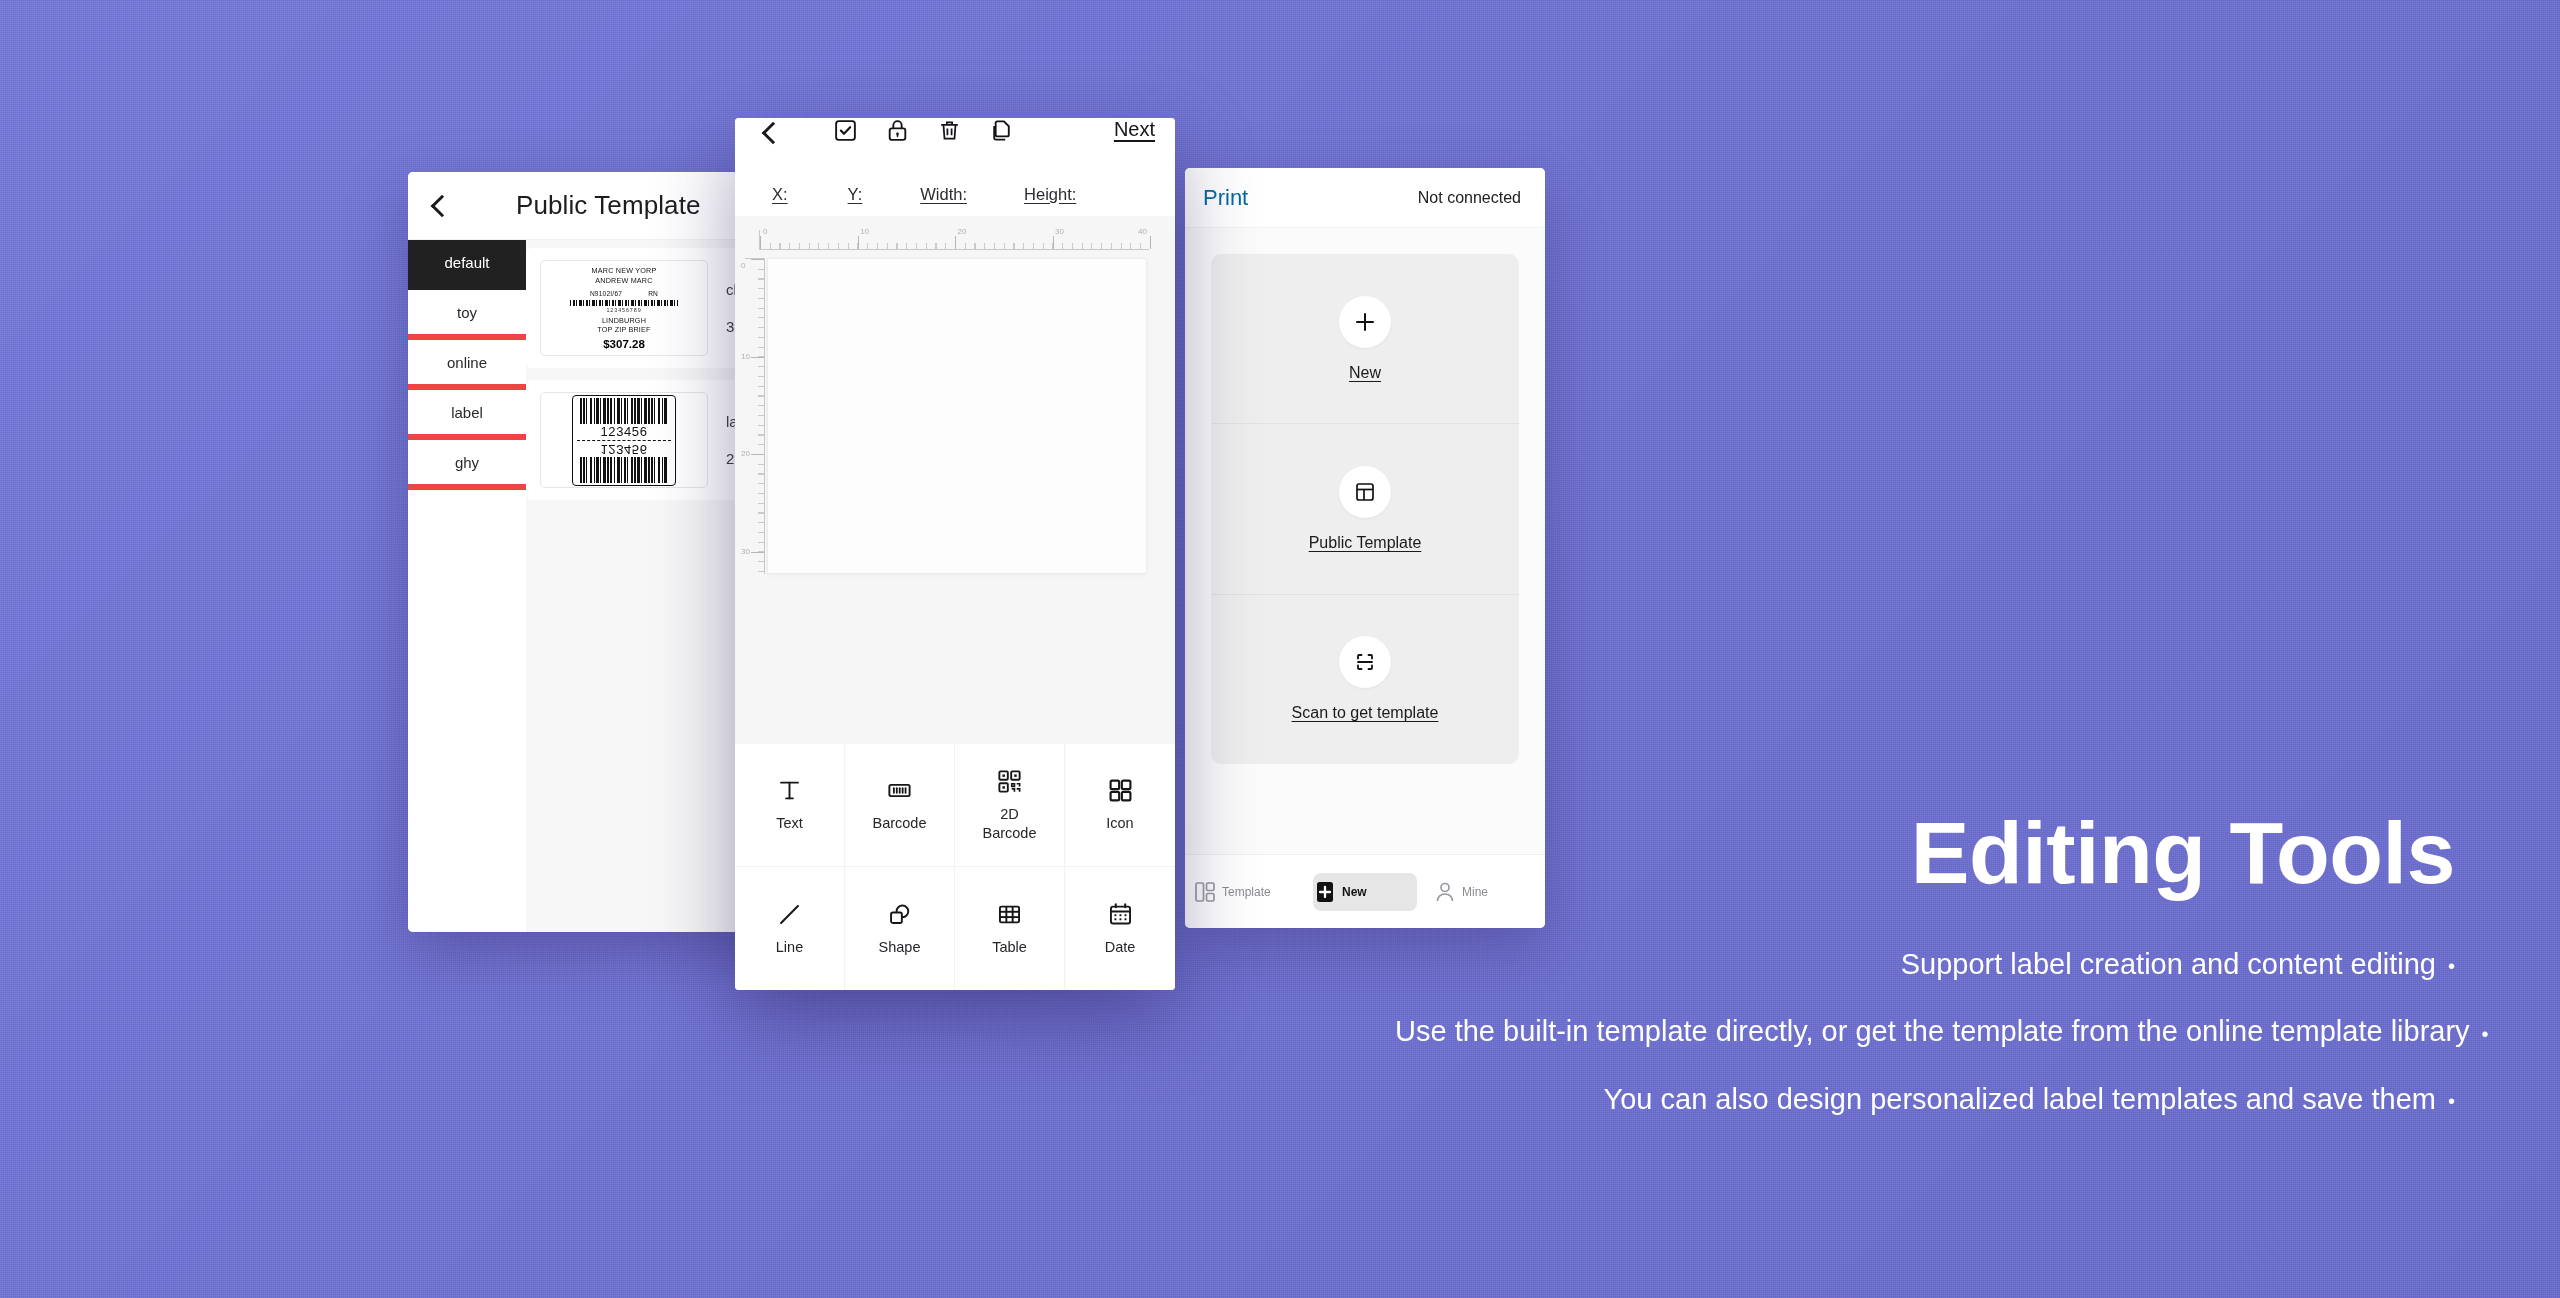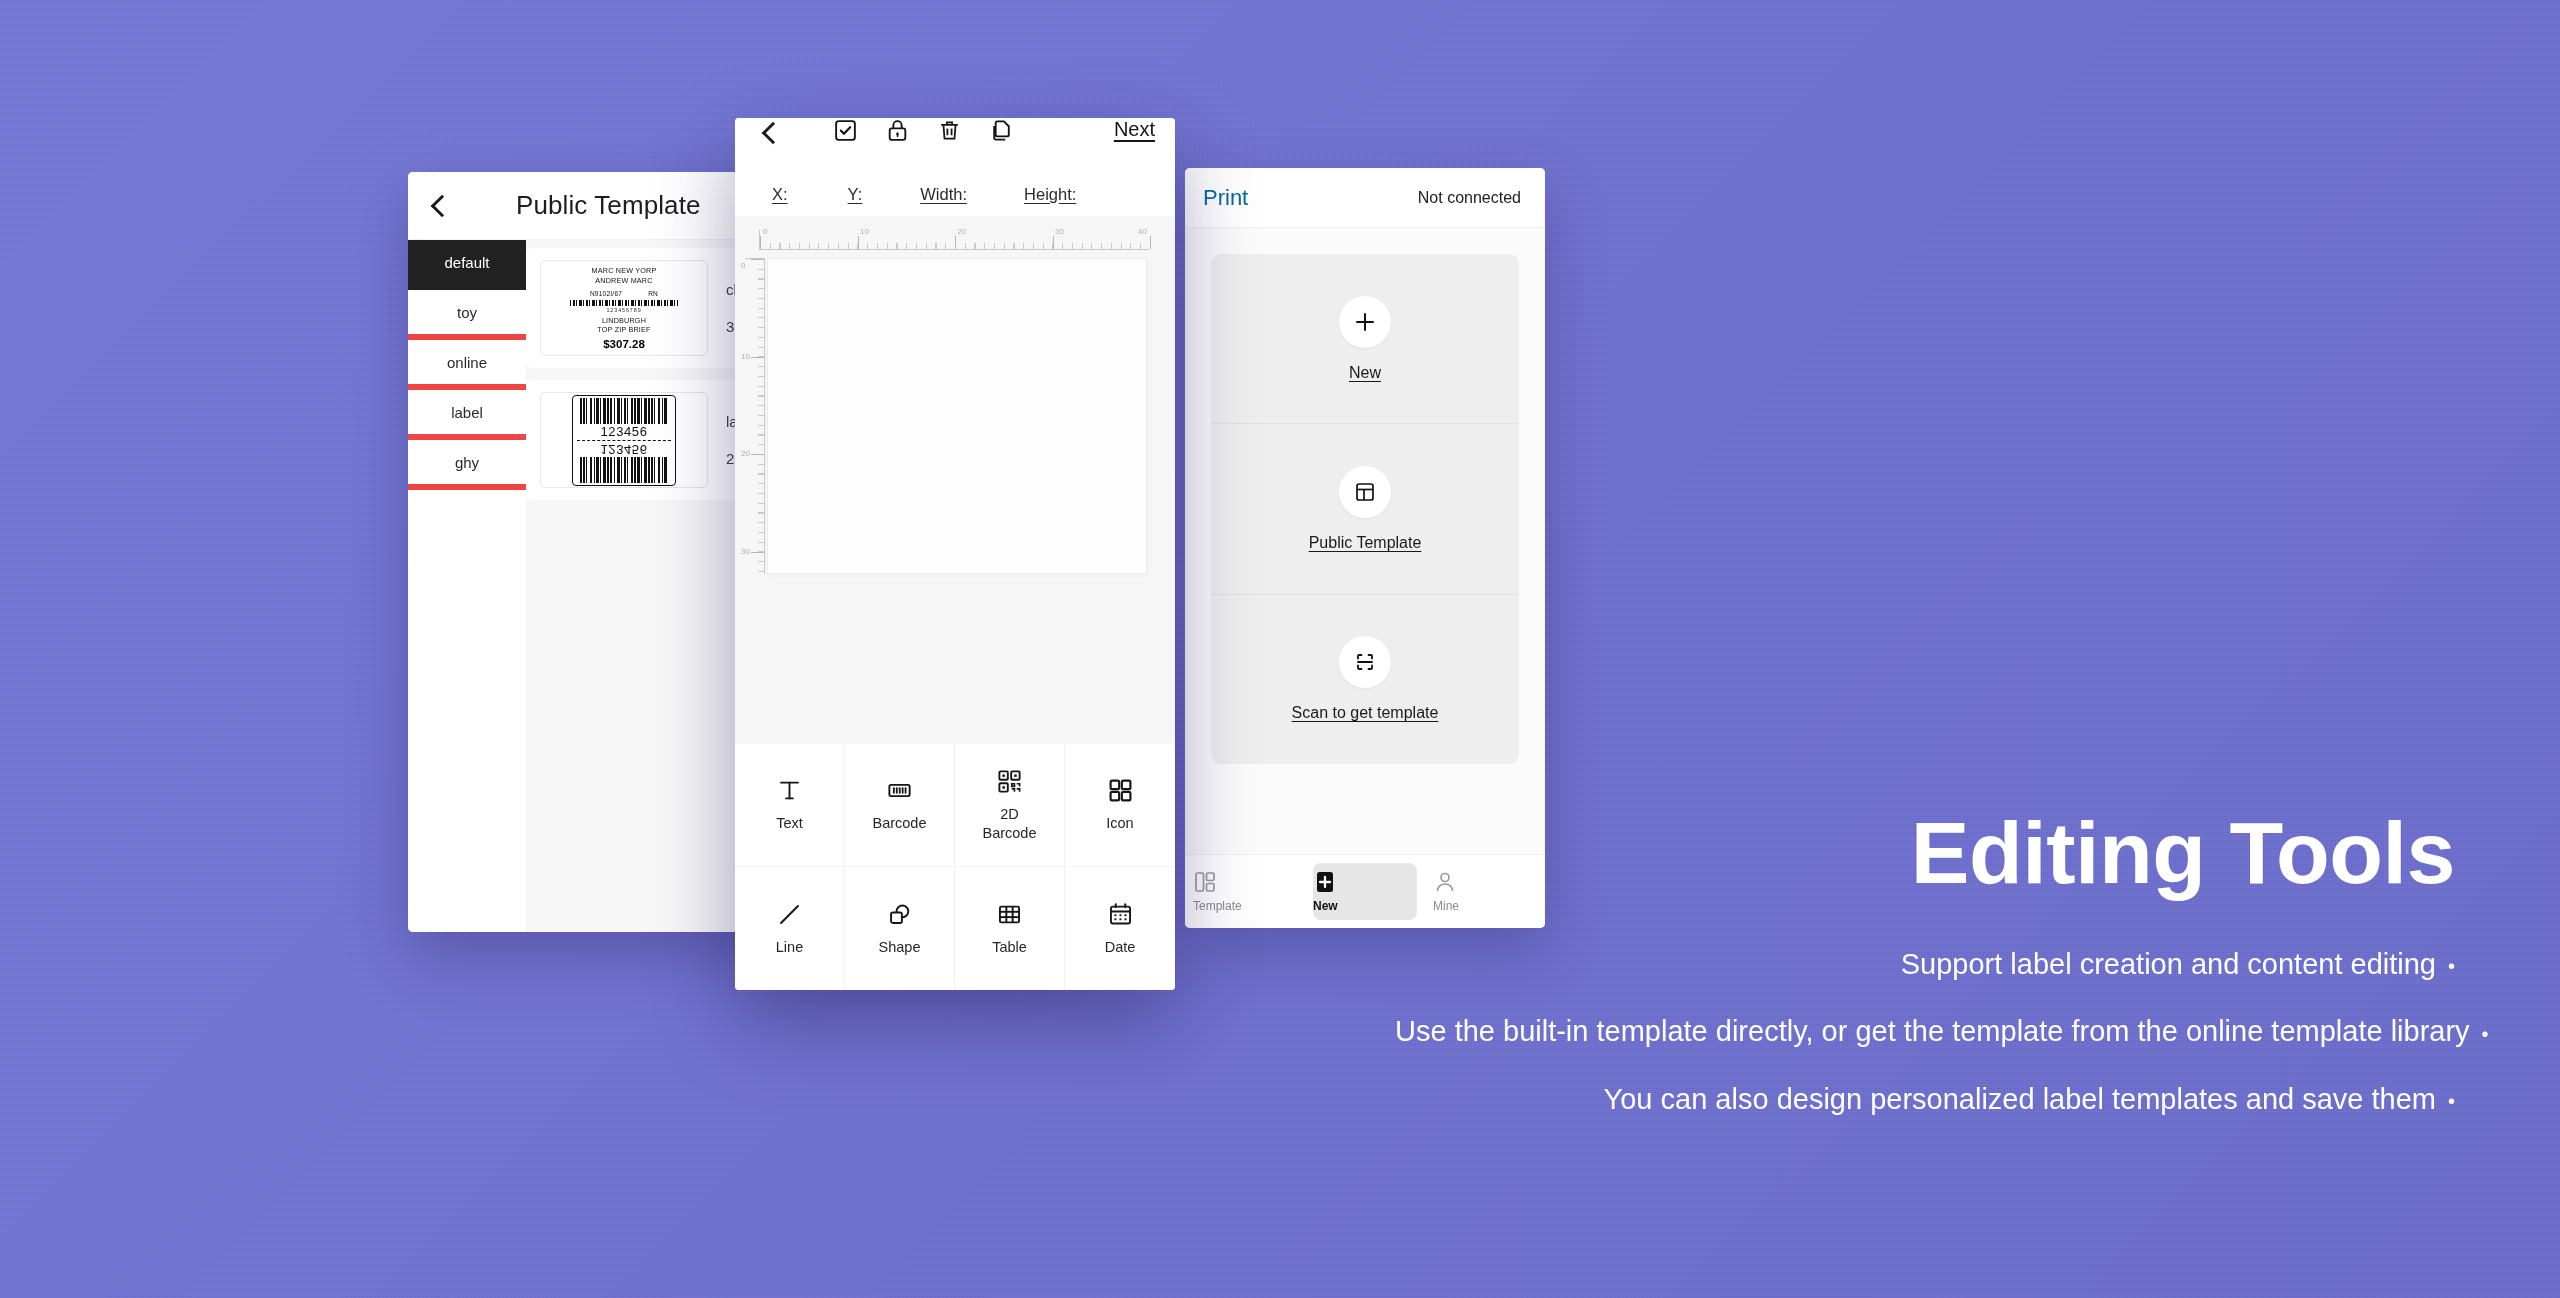--- a/index.html
+++ b/index.html
@@ -149,21 +149,21 @@
     margin-bottom: 16px;
     box-shadow: 0 1px 3px rgba(0,0,0,.05);
   }
   .pp-label { font-size: 16px; color: #1a1a1a; text-decoration: underline; text-underline-offset: 3px;}
   .pp-nav {
     height: 74px; background: #fff;
     display: flex; align-items: center; justify-content: space-around;
     flex: none;
     border-top: 1px solid #f0f0f0;
   }
-  .nav-item { display: flex; flex-direction: column; gap: 5px; width: 104px; padding: 7px 0; border-radius: 8px;}
+  .nav-item { display: flex; align-items: center; gap: 5px; width: 104px; padding: 7px 0; border-radius: 8px;}
   .nav-item.active { background: #e6e6e6; }
   .nav-item .nlabel { font-size: 12px; color: #8b8b90; }
   .nav-item.active .nlabel { color: #121212; font-weight: bold; }
 
   
   #editor-panel {
     position: absolute;
     left: 735px; top: 118px;
     width: 440px; height: 872px;
     background: #ffffff;

